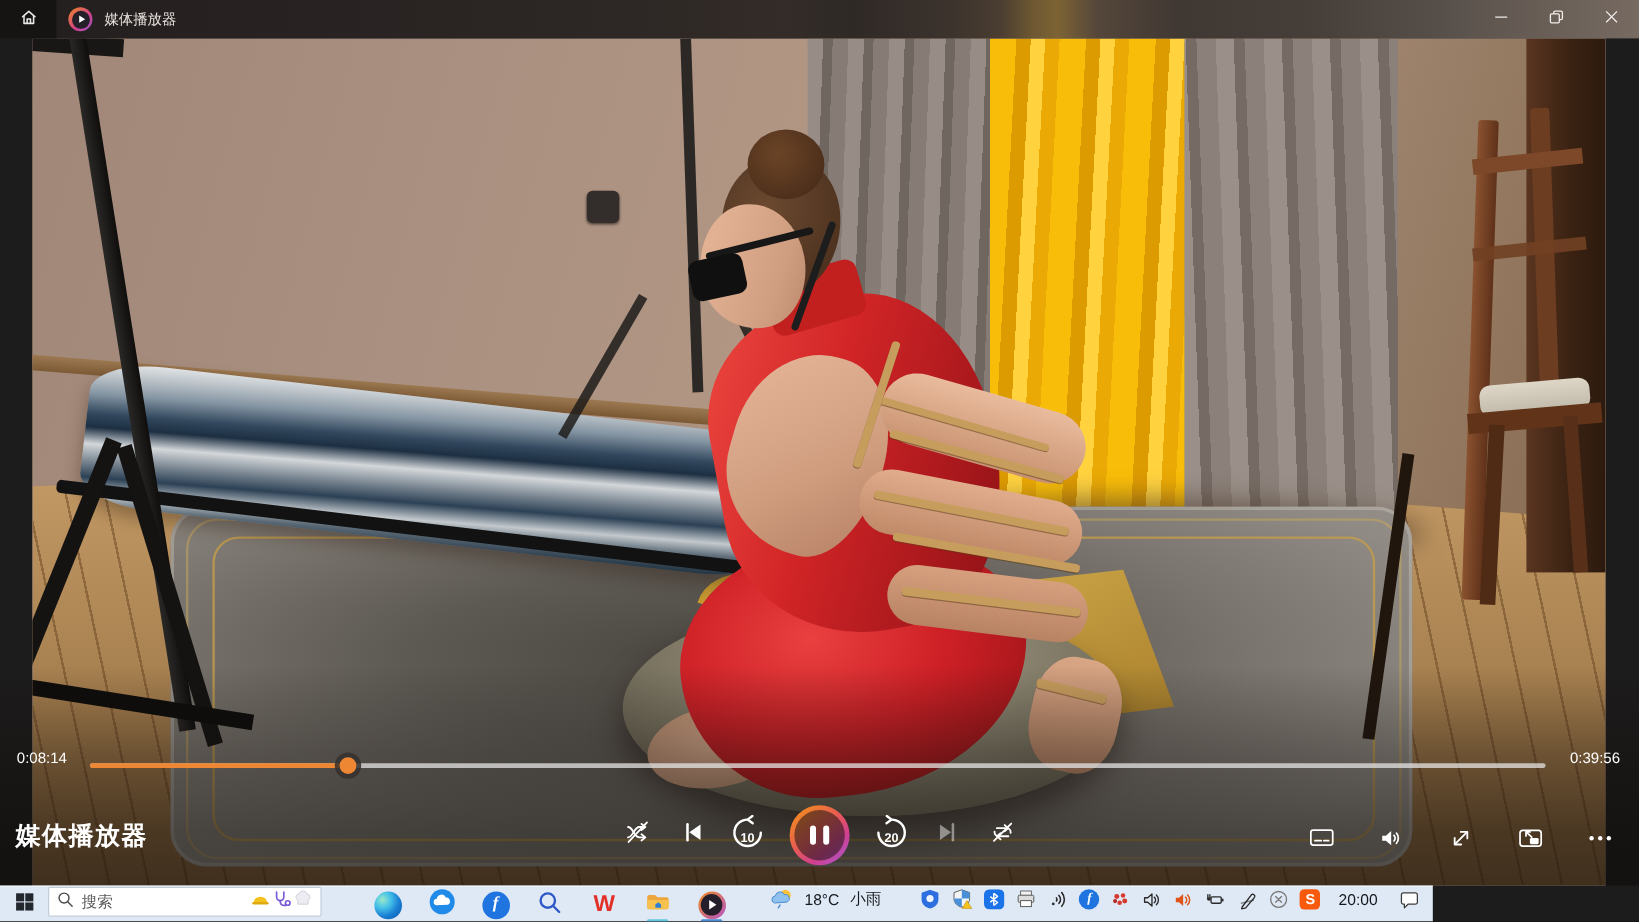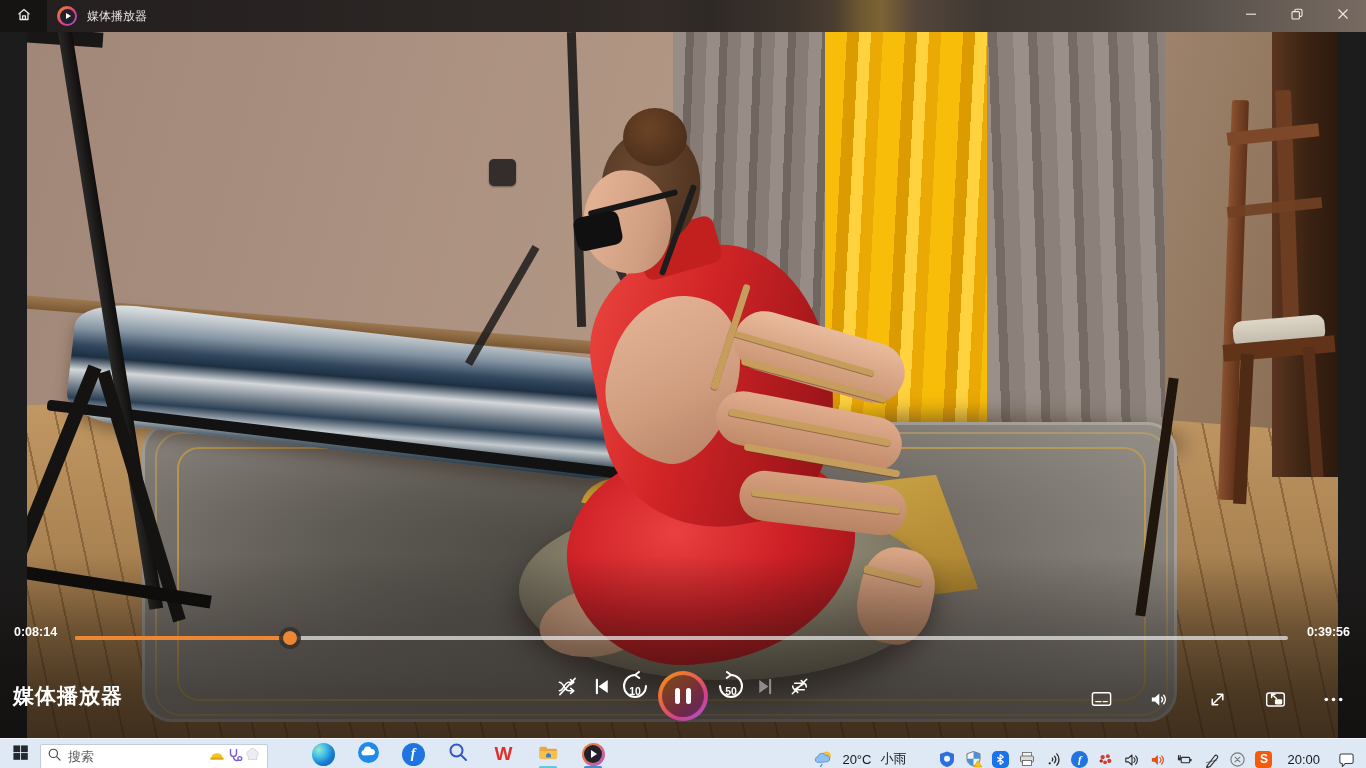--- a/index.html
+++ b/index.html
@@ -98,44 +98,44 @@
       background:radial-gradient(circle at 40% 35%,#6b4930,#4c311e 75%);
       border-radius:55% 45% 60% 40%;}
   .bn{left:596px;top:76px;width:64px;height:58px;border-radius:50%;
       background:radial-gradient(circle at 40% 35%,#6b4426,#4a2d1a 80%);}
   .ms1{left:560px;top:168px;width:92px;height:6px;background:#171717;transform:rotate(-14deg);border-radius:3px;}
   .ms2{left:648px;top:150px;width:6px;height:96px;background:#1d1d1d;transform:rotate(20deg);border-radius:3px;}
   .bf{left:548px;top:182px;width:46px;height:34px;background:#101010;border-radius:8px;transform:rotate(-12deg);}
   
   .overlay{position:absolute;left:0;top:555px;width:1366px;height:183px;z-index:40;
     background:linear-gradient(180deg,rgba(18,14,12,0) 0%,rgba(18,14,12,.35) 40%,rgba(15,12,10,.55) 75%,rgba(12,10,9,.6) 100%);}
-  .seek-row{position:absolute;top:68px;left:0;right:0;height:20px;font-weight:bold;}
+  .seek-row{position:absolute;top:68px;left:0;right:0;height:20px;}
   .time{color:#fff;font-size:12.5px;}
   .time-left{position:absolute;left:14px;top:2px;}
   .time-right{position:absolute;right:16px;top:2px;}
   .seek-track{position:absolute;left:75px;right:78px;top:13px;height:4px;border-radius:2px;background:rgba(228,228,228,.75);}
   .seek-filled{height:100%;width:17.7%;background:#ed8733;border-radius:2px;}
   .seek-thumb{position:absolute;top:50%;left:17.7%;width:14px;height:14px;transform:translate(-50%,-50%);
     background:#ed8733;border-radius:50%;box-shadow:0 0 0 4px rgba(52,48,46,.85);}
   .row2{position:absolute;top:116px;left:0;right:0;height:64px;}
   .media-title{position:absolute;left:13px;top:11px;color:#fff;font-size:21px;font-weight:700;letter-spacing:1px;}
-  .transport{position:absolute;left:50%;top:0;transform:translateX(-50%);display:flex;align-items:flex-start;height:50px;}
+  .transport{position:absolute;left:50%;top:0;transform:translateX(-50%);display:flex;align-items:center;gap:12px;height:50px;}
   .tbtn{width:34px;height:34px;display:flex;align-items:center;justify-content:center;position:relative;}
   .skipnum{position:absolute;inset:0;display:flex;align-items:center;justify-content:center;
     padding-top:6px;color:#fff;font-size:10.5px;font-weight:700;}
   .pause-btn{width:50px;height:50px;border-radius:50%;margin:0 6px;display:flex;align-items:center;justify-content:center;
     background:linear-gradient(140deg,#f08a1f 10%,#e85a55 45%,#cf3f8f 70%,#a958cd 95%);}
   .pause-inner{width:42px;height:42px;border-radius:50%;background:rgba(28,22,20,.55);
     display:flex;gap:6px;align-items:center;justify-content:center;}
   .pbar{width:5px;height:16px;background:#fff;border-radius:2.5px;}
   .utilities{position:absolute;right:16px;top:13px;display:flex;gap:24px;align-items:center;height:34px;}
   .dim{opacity:.45;}
   
-  .taskbar{position:absolute;left:0;top:738px;width:1366px;height:30px;background:#dfe9f5;z-index:60;
-    display:flex;align-items:flex-end;border-top:1px solid rgba(255,255,255,.6);}
+  .taskbar{position:absolute;left:0;top:738px;width:1194px;height:30px;background:#dfe9f5;z-index:60;
+    display:flex;align-items:flex-start;border-top:1px solid rgba(255,255,255,.6);}
   .start{width:40px;height:30px;display:flex;align-items:center;justify-content:center;}
   .searchbox{width:214px;height:23px;background:#fff;border:1px solid #c3cdda;border-radius:2px;
     display:flex;align-items:center;padding:0 6px;gap:6px;}
   .search-text{color:#5a5a5a;font-size:13px;}
   .sh-icons{margin-left:auto;display:flex;gap:2px;align-items:center;}
   .tb-apps{display:flex;align-items:center;gap:19px;margin-left:42px;}
   .app{width:26px;height:30px;position:relative;display:flex;align-items:center;justify-content:center;}
   .ind{position:absolute;bottom:0;left:50%;transform:translateX(-50%);width:18px;height:3px;border-radius:2px;}
   .edge-ic{width:23px;height:23px;border-radius:50%;
     background:radial-gradient(circle at 30% 30%,#9be8c8 0%,#46c1e8 30%,#1a7fd4 60%,#0b57a8 100%);}
@@ -308,21 +308,21 @@
               <span class="pbar"></span>
           </div>
         </div>
         <div class="tbtn">
           <span>
             <svg width="30" height="30" viewBox="0 0 24 24" fill="none" stroke="#fff" stroke-width="1.6" stroke-linecap="round">
               <path d="M12 3.2 A8.8 8.8 0 1 1 3.2 12"></path>
               <path d="M12 3.2 L8.8 0.8 M12 3.2 L8.6 5.6"></path>
             </svg>
           </span>
-          <span class="skipnum">50</span>
+          <span class="skipnum">20</span>
         </div>
         <div class="tbtn dim">
           <span>
             <svg width="23" height="23" viewBox="0 0 24 24">
               <path d="M16.8 5 V19" stroke="#fff" stroke-width="2.2" stroke-linecap="round"></path>
               <path d="M5.5 5.2 V18.8 L15.2 12 Z" fill="#fff"></path>
             </svg>
           </span>
         </div>
         <div class="tbtn">
@@ -475,21 +475,21 @@
     </div>
 
     <div class="tb-tray">
       <span class="tico">
         <svg width="20" height="20" viewBox="0 0 20 20">
           <circle cx="13.5" cy="7" r="4.5" fill="#f6c23c"></circle>
           <path d="M4.5 13.5 a3 3 0 0 1 .6-5.9 a4 4 0 0 1 7.6-1 a3.2 3.2 0 0 1 1.6 6.2 z" fill="#8fc0ee" stroke="#4a8ad0" stroke-width="0.8"></path>
           <path d="M9 15.2 l-1.4 2.3" stroke="#4a8ad0" stroke-width="1.2" stroke-linecap="round"></path>
         </svg>
       </span>
-      <span class="tray-text">20°C</span>
+      <span class="tray-text">18°C</span>
       <span class="tray-text">小雨</span>
       <span style="width:14px"></span>
       <span class="tico">
         <svg width="18" height="18" viewBox="0 0 18 18">
             <path d="M9 1.5 L16 4 V9.5 C16 13.5 13 16 9 17 C5 16 2 13.5 2 9.5 V4 Z" fill="#2e6fe0"></path>
             <circle cx="9" cy="8.8" r="3" fill="#fff" opacity="0.92"></circle>
           </svg>
       </span>
       <span class="tico">
         <svg width="18" height="18" viewBox="0 0 18 18">

